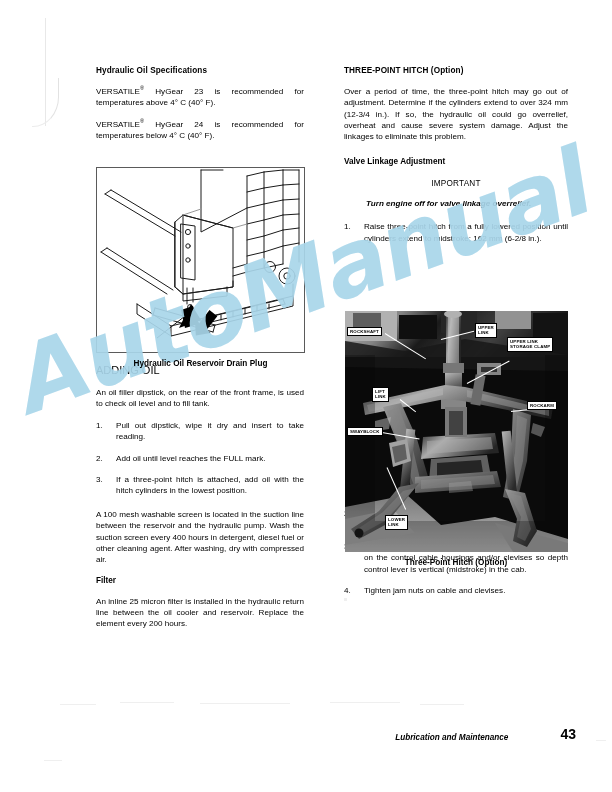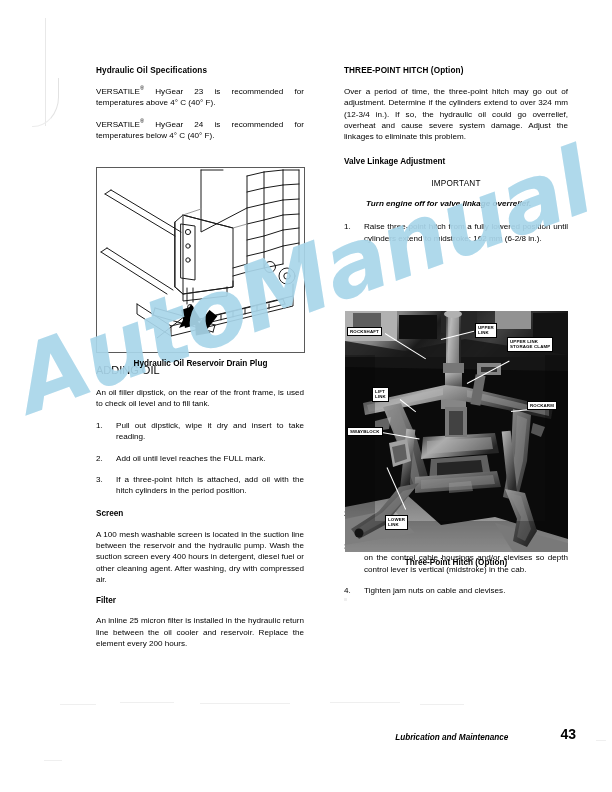--- a/index.html
+++ b/index.html
@@ -287,25 +287,24 @@
       <li>
         <span class="num">1.</span>
         <span>Pull out dipstick, wipe it dry and insert to take reading.</span>
       </li>
       <li>
         <span class="num">2.</span>
         <span>Add oil until level reaches the FULL mark.</span>
       </li>
       <li>
         <span class="num">3.</span>
-        <span>If a three-point hitch is attached, add oil with the hitch cylinders in the period position.</span>
+        <span>If a three-point hitch is attached, add oil with the hitch cylinders in the lowest position.</span>
       </li>
     </ol>
 
-    <h3 class="sub">Screen</h3>
     <p class="body">A 100 mesh washable screen is located in the suction line between the reservoir and the hydraulic pump. Wash the suction screen every 400 hours in detergent, diesel fuel or other cleaning agent. After washing, dry with compressed air.</p>
 
     <h3 class="sub">Filter</h3>
     <p class="body last">An inline 25 micron filter is installed in the hydraulic return line between the oil cooler and reservoir. Replace the element every 200 hours.</p>
   </div>
 
   <div id="illus-wrap">
     <div id="illus-box">
       <svg viewBox="0 0 209 186" width="209" height="186">
         <g fill="none" stroke="#1a1a1a" stroke-width="1" stroke-linejoin="round" stroke-linecap="round">

